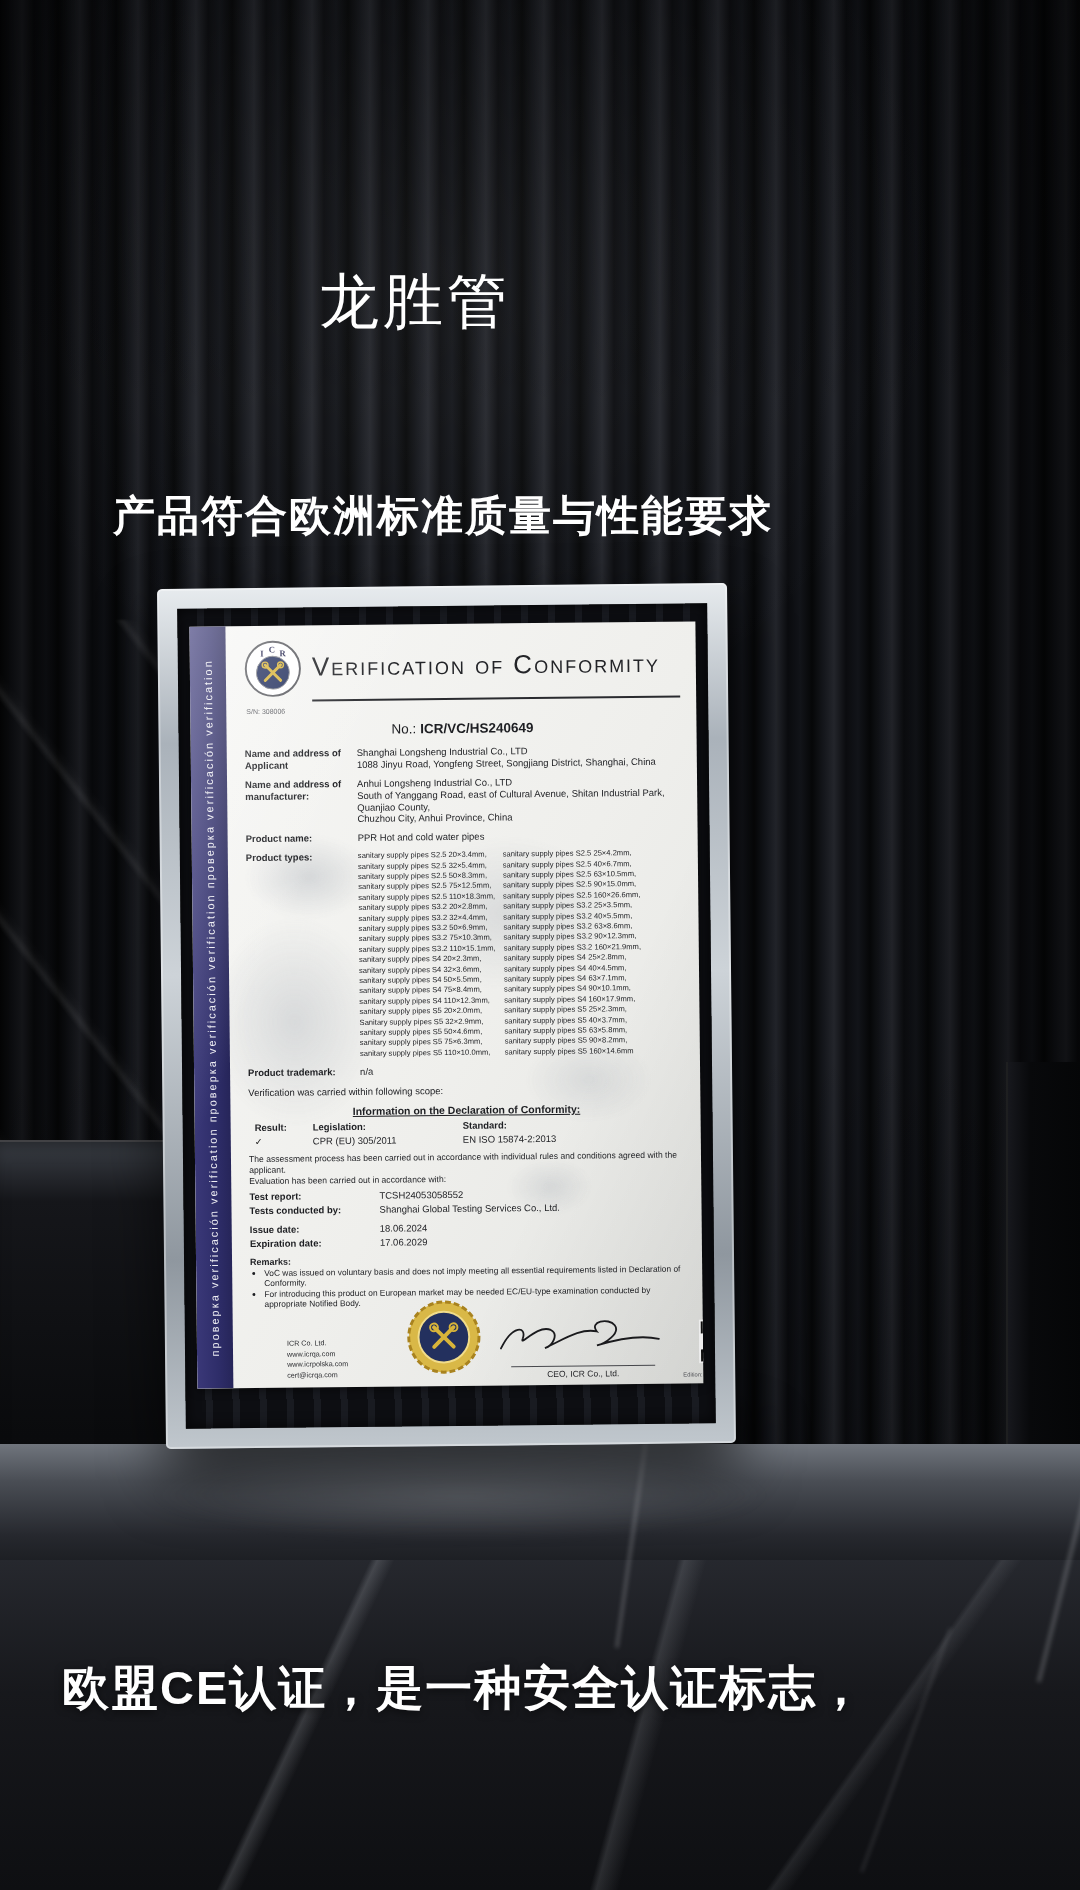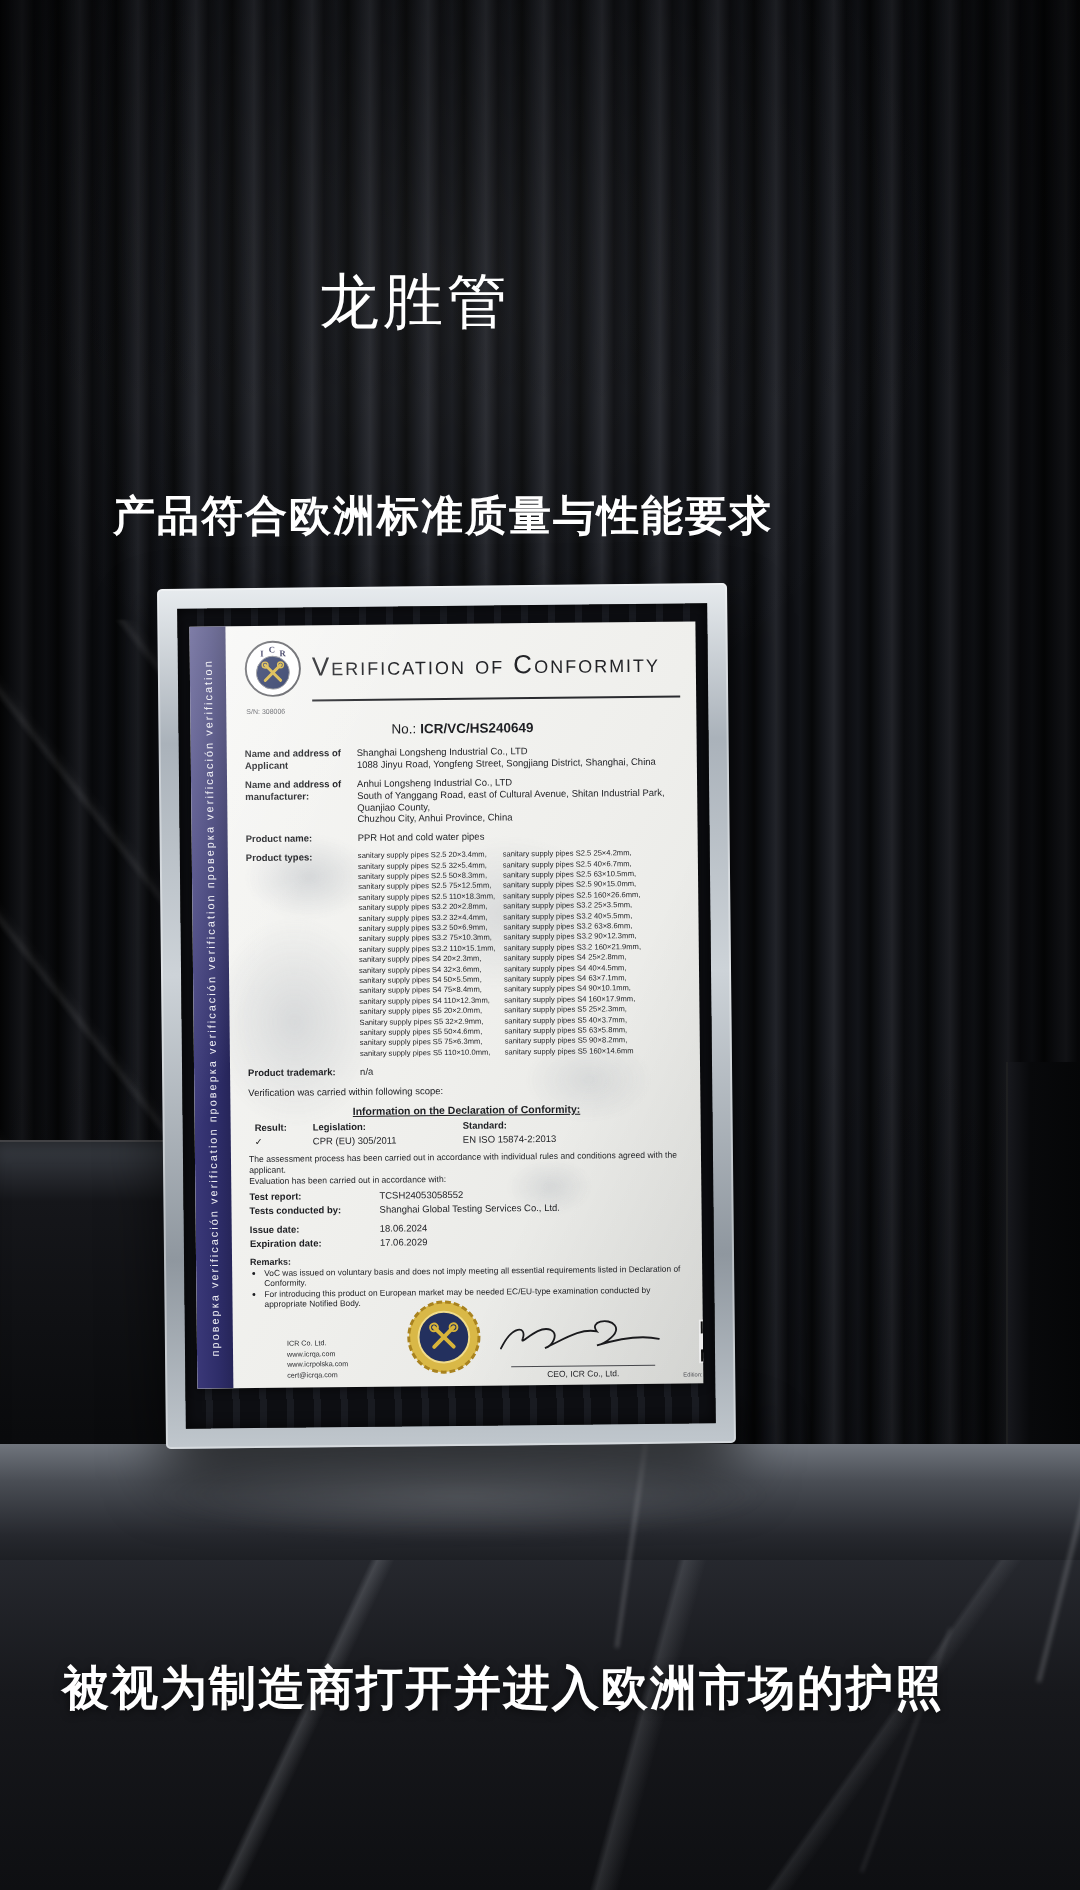--- a/index.html
+++ b/index.html
@@ -349,14 +349,14 @@
             <div class="edition">Edition: 5.1.18 of 04.03.2024</div>
           </div>
         </div>
 
       </div>
     </div>
   </div>
 </div>
 
 <div class="caption">
-  <div>被视为制造商打开并进入欧洲市场的护照</div>
+  <div>欧盟CE认证，是一种安全认证标志，</div>
 </div>
 
 </body></html>

